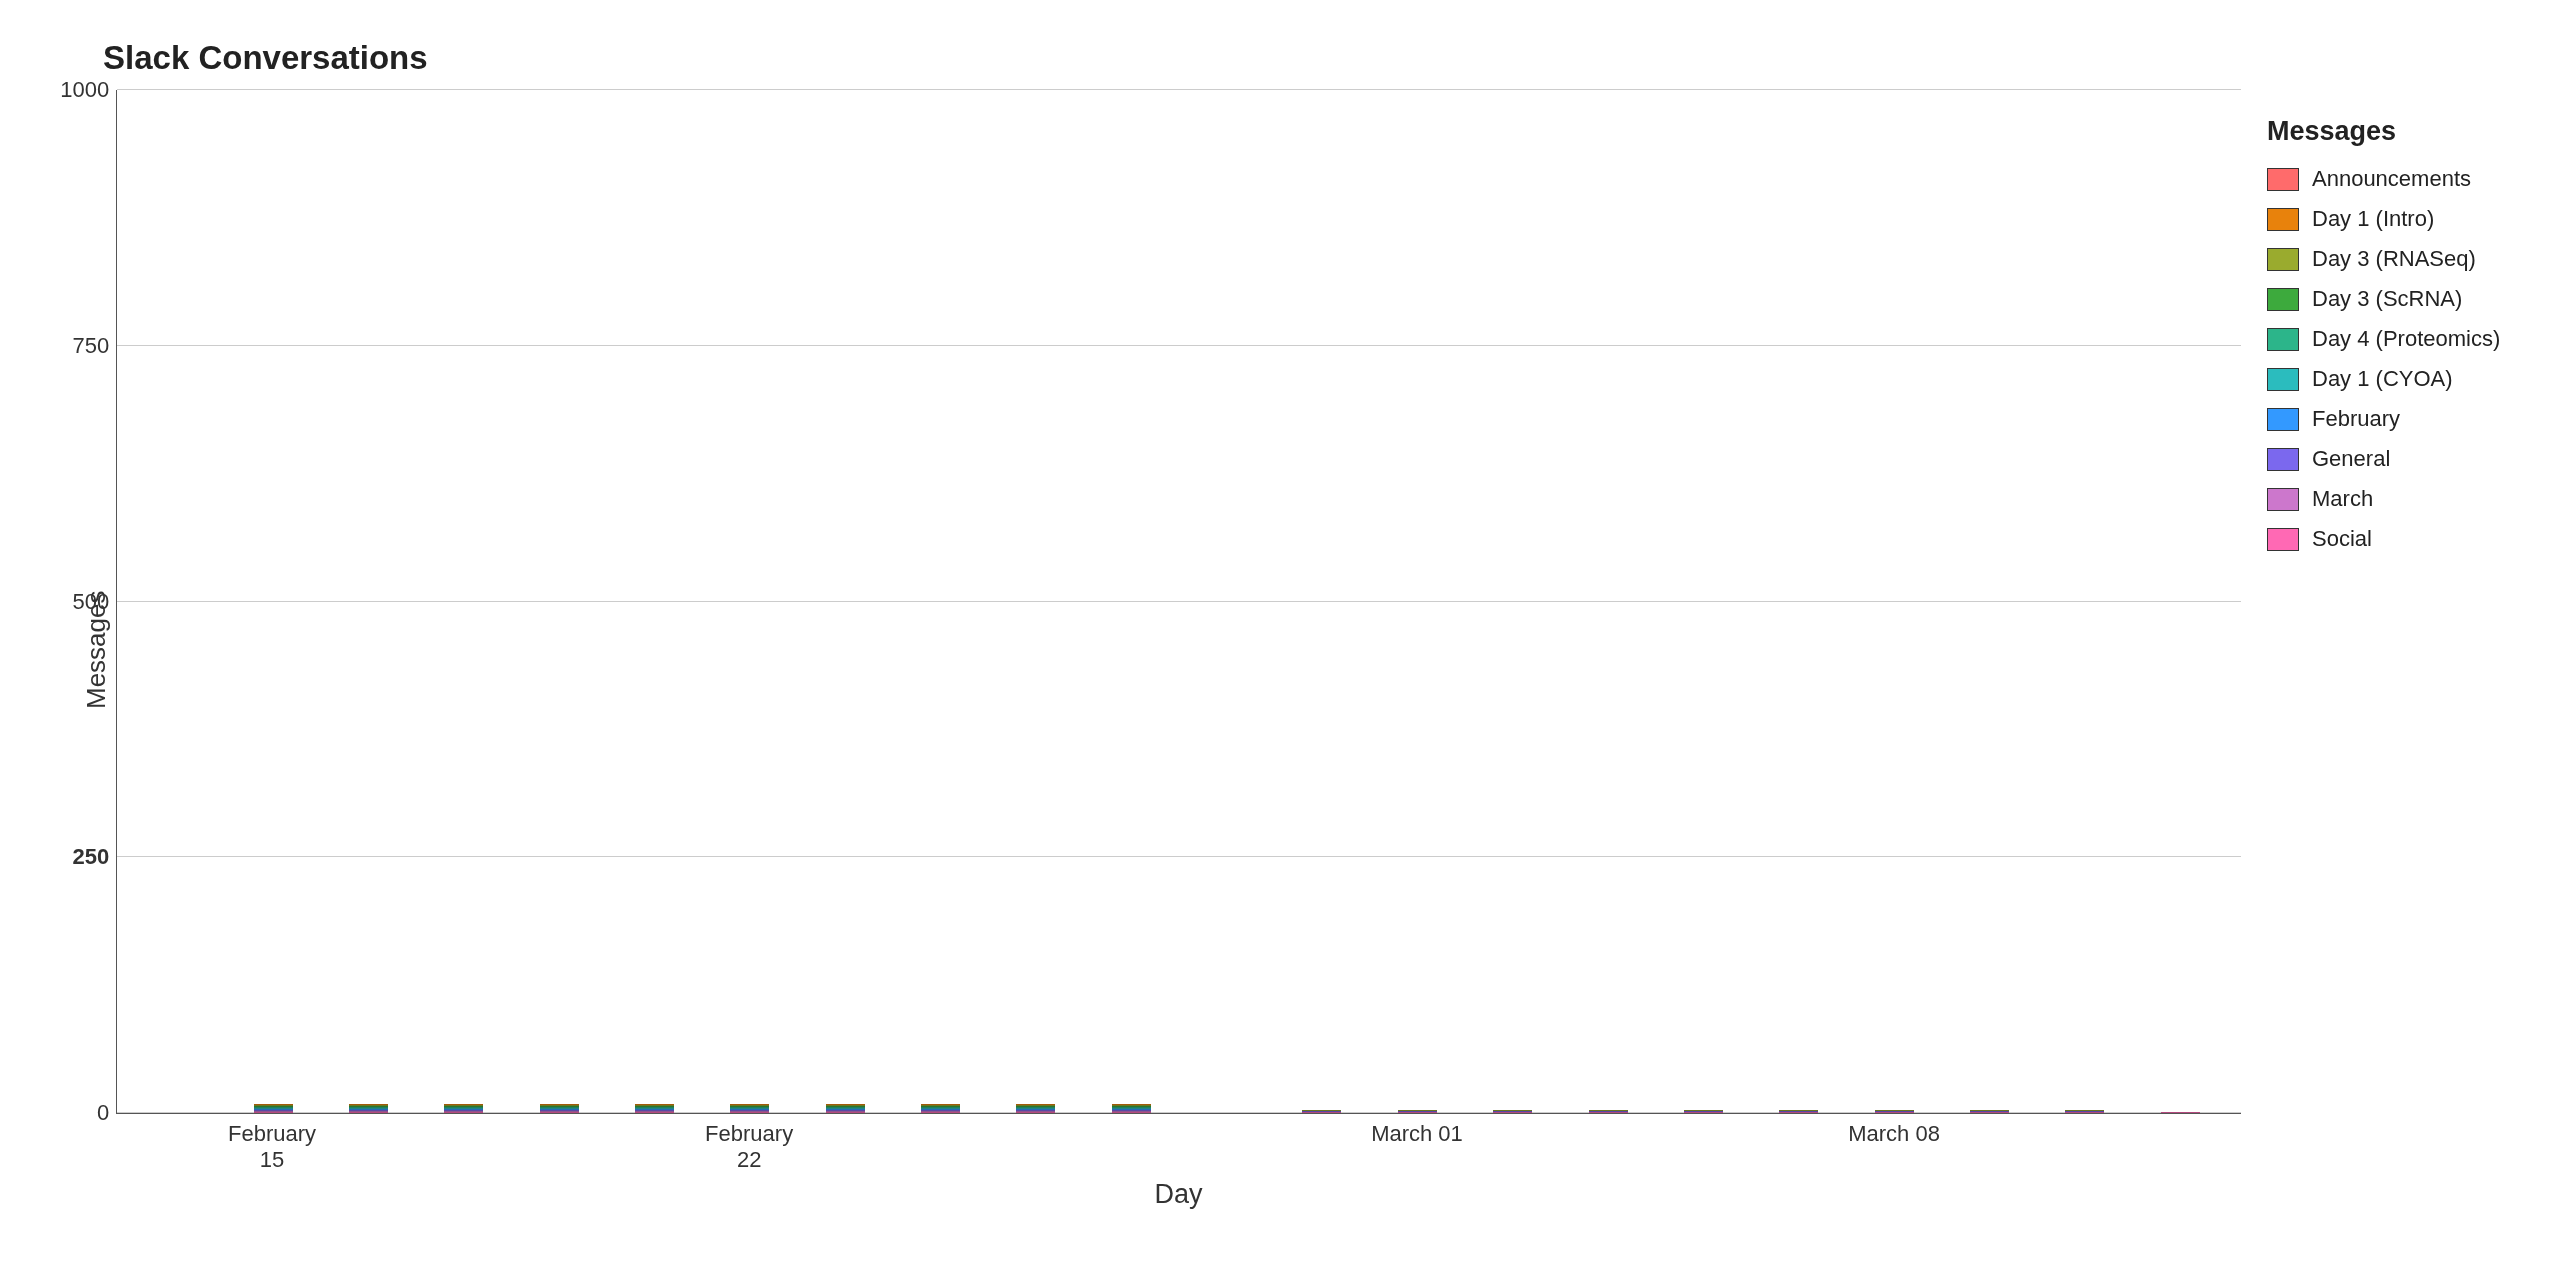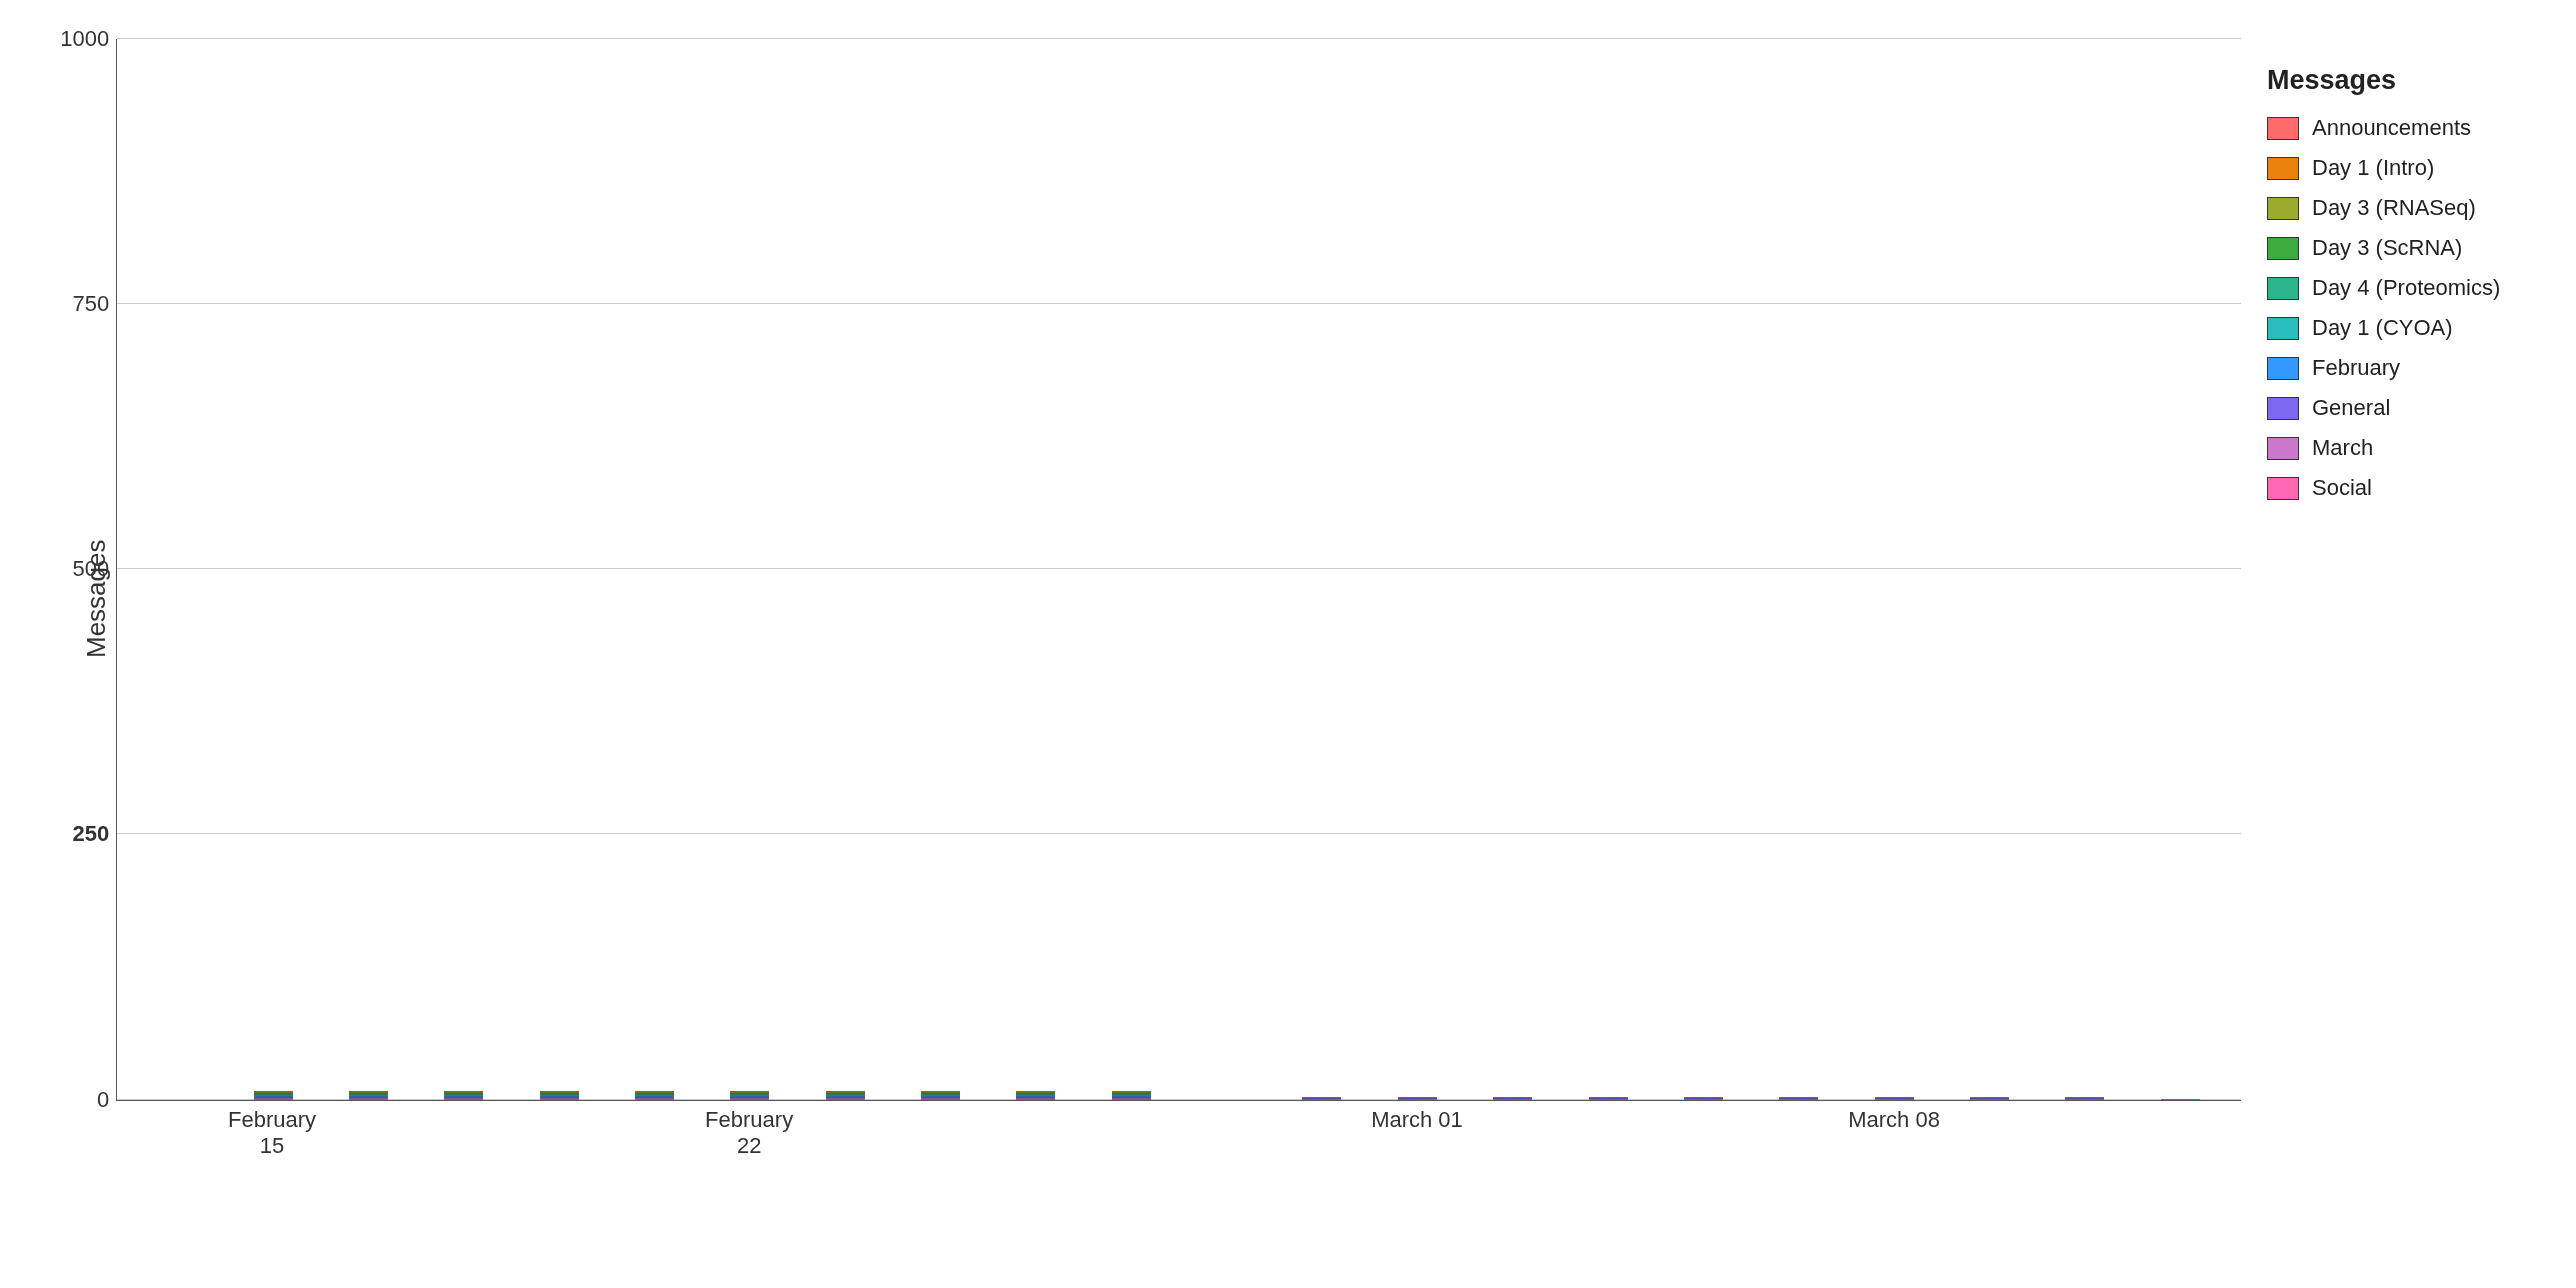--- a/index.html
+++ b/index.html
@@ -152,20 +152,21 @@
     }
     .legend-label {
       font-size: 22px;
       color: #222;
     }
   </style>
 </head>
 <body>
 
 <div class="chart-container">
+  <div class="chart-title">Slack Conversations</div>
   <div class="chart-area">
     <div class="y-axis-label">Messages</div>
     <div class="plot-and-legend">
       <div class="plot-wrapper">
         <div class="plot-inner" id="plot-inner">
 
         <div class="grid-line" style="bottom: 0%;"></div>
             <div class="y-tick-label" style="bottom: 0%;">0</div>
             <div class="grid-line" style="bottom: 25%;"></div>
             <div class="y-tick-label" style="bottom: 25%; font-weight: bold;">250</div>
@@ -423,20 +424,21 @@
             <div class="x-tick-group"></div>
             <div class="x-tick-group"></div>
             <div class="x-tick-group"></div>
             <div class="x-tick-group">
               <span class="x-tick-label">March 08</span>
             </div>
             <div class="x-tick-group"></div>
             <div class="x-tick-group"></div>
             <div class="x-tick-group"></div>
           </div>
+        <div class="x-axis-title">Day</div>
       </div>
       <div class="legend">
         <div class="legend-title">Messages</div>
         <div id="legend-items">
             <div class="legend-item">
     <div class="legend-swatch" style="background:#FF6B6B"></div>
     <span class="legend-label">Announcements</span>
   </div>
             <div class="legend-item">
     <div class="legend-swatch" style="background:#E8820C"></div>

